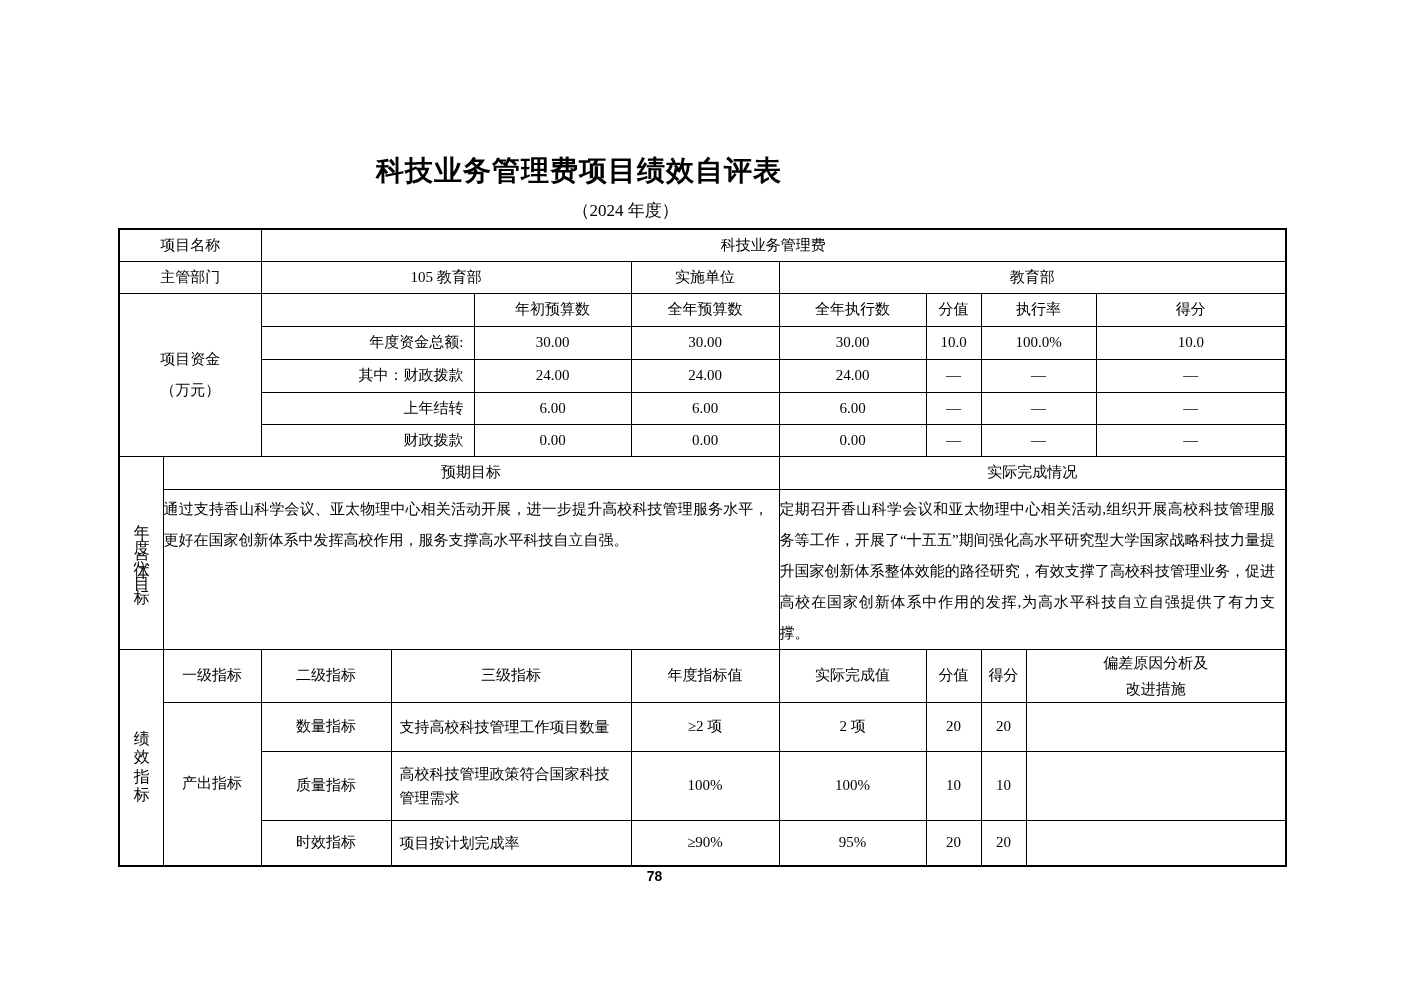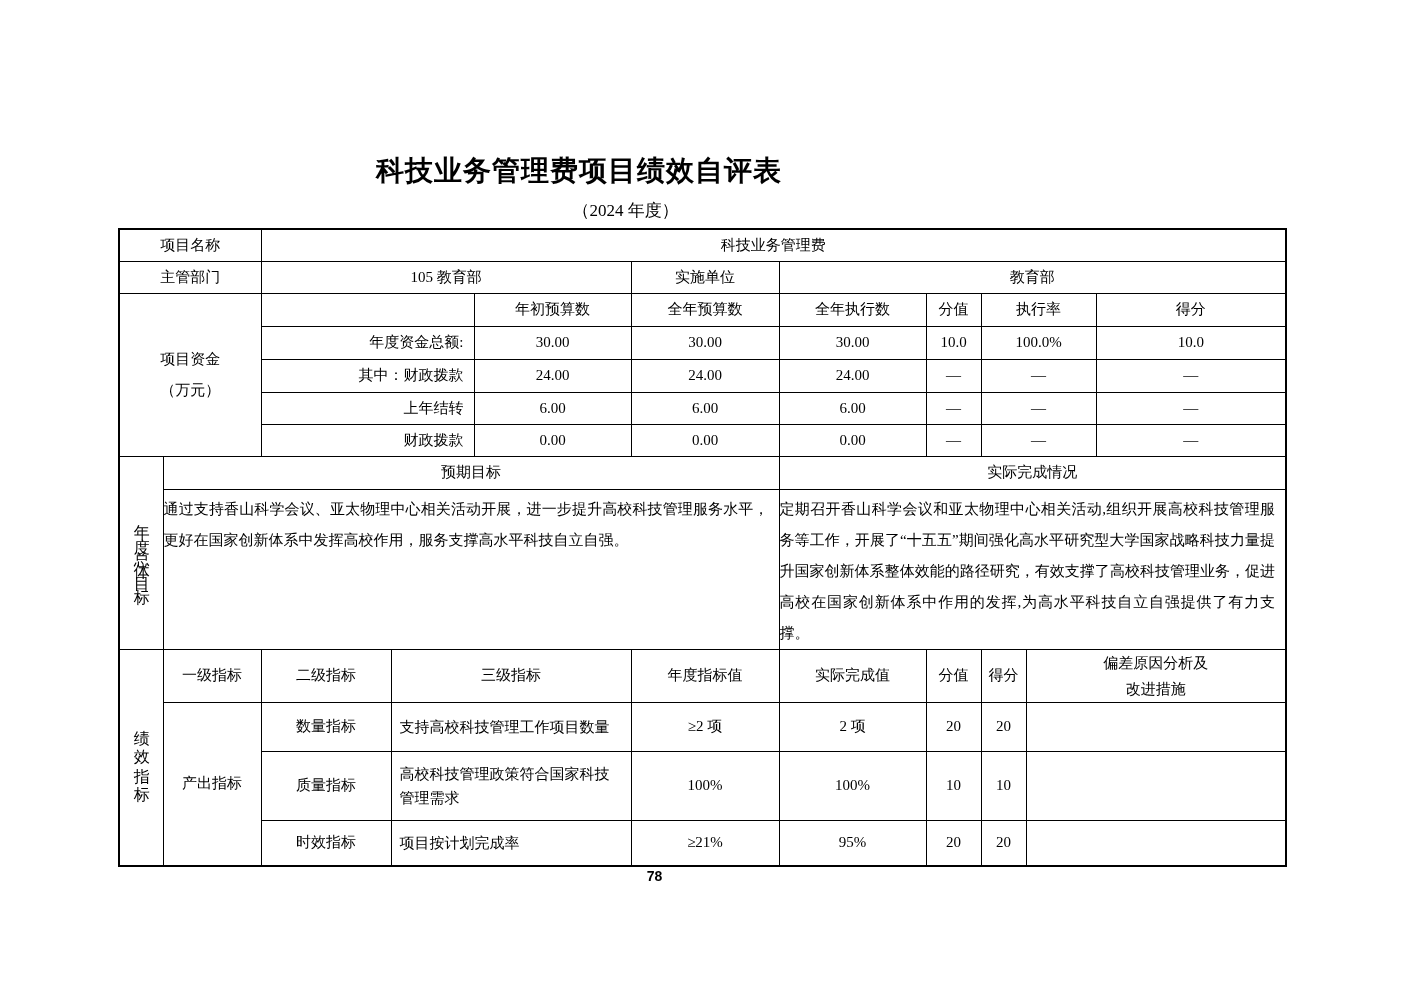--- a/index.html
+++ b/index.html
@@ -173,21 +173,21 @@
     <td>100%</td>
     <td>100%</td>
     <td>10</td>
     <td>10</td>
     <td colspan="2"></td>
   </tr>
 
   <tr style="height:33px">
     <td>时效指标</td>
     <td colspan="2" class="l3">项目按计划完成率</td>
-    <td>≥21%</td>
+    <td>≥90%</td>
     <td>95%</td>
     <td>20</td>
     <td>20</td>
     <td colspan="2"></td>
   </tr>
 </tbody>
   </table>
 
 <div class="page-num">78</div>
 

